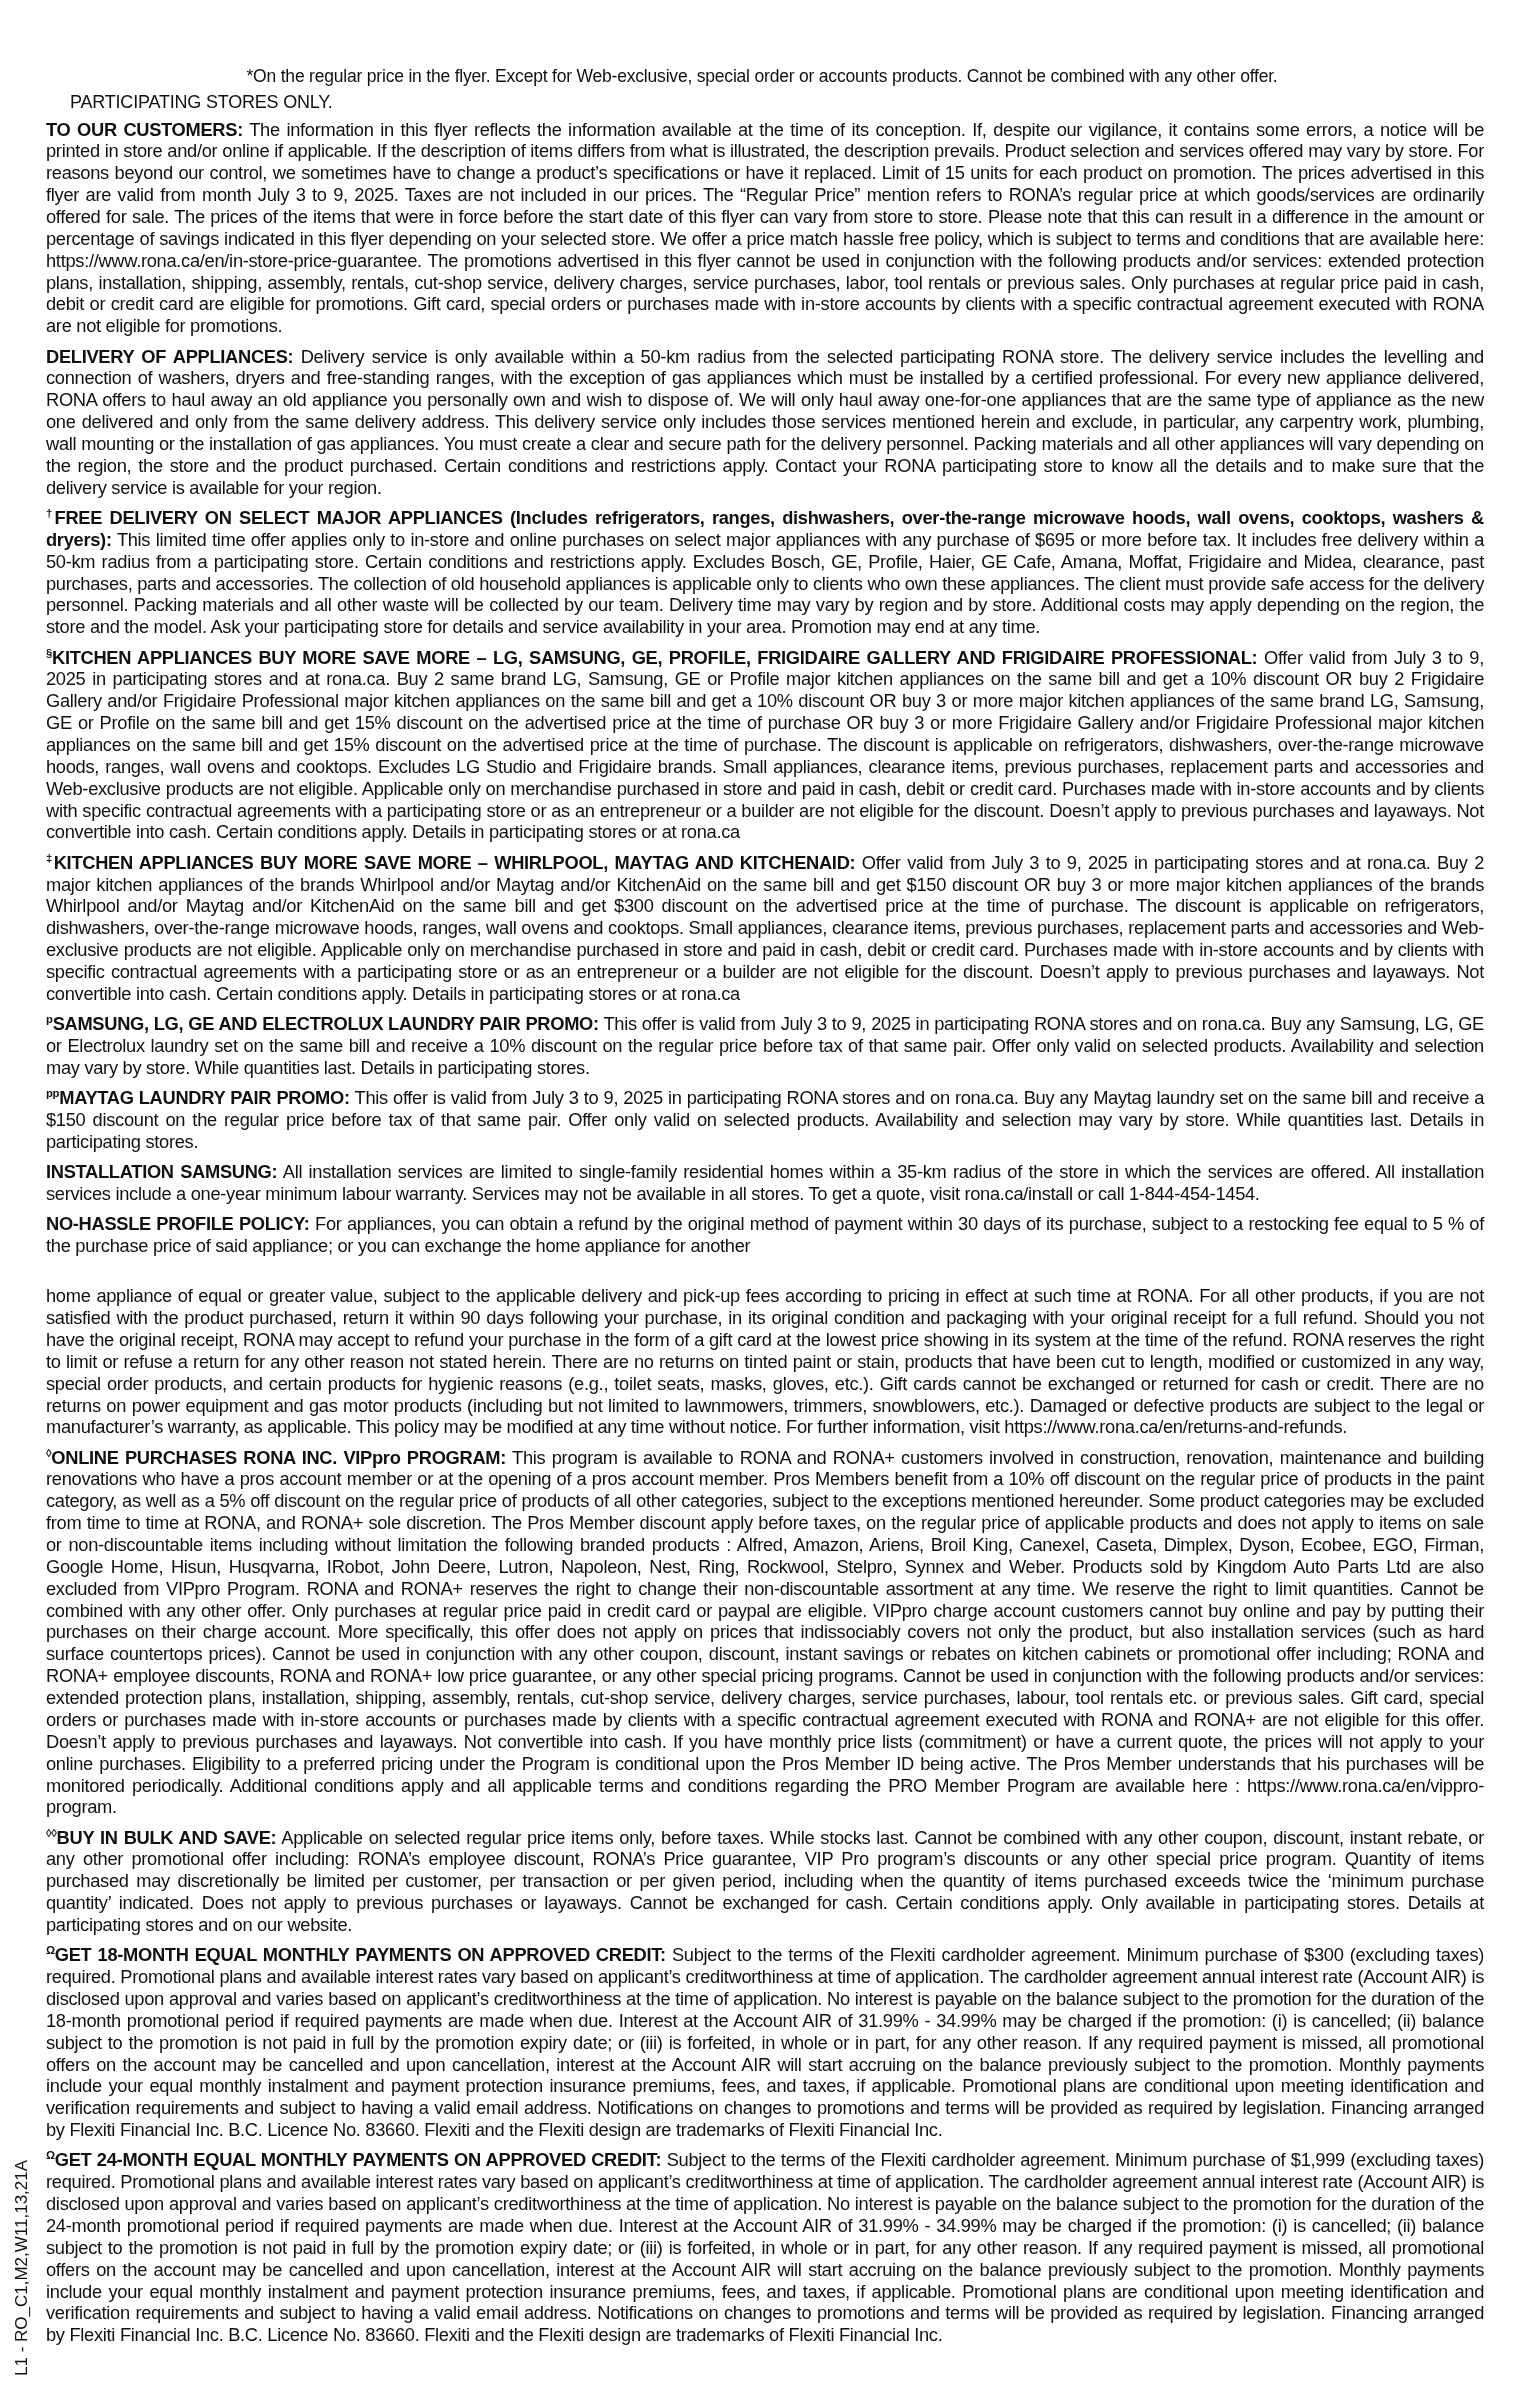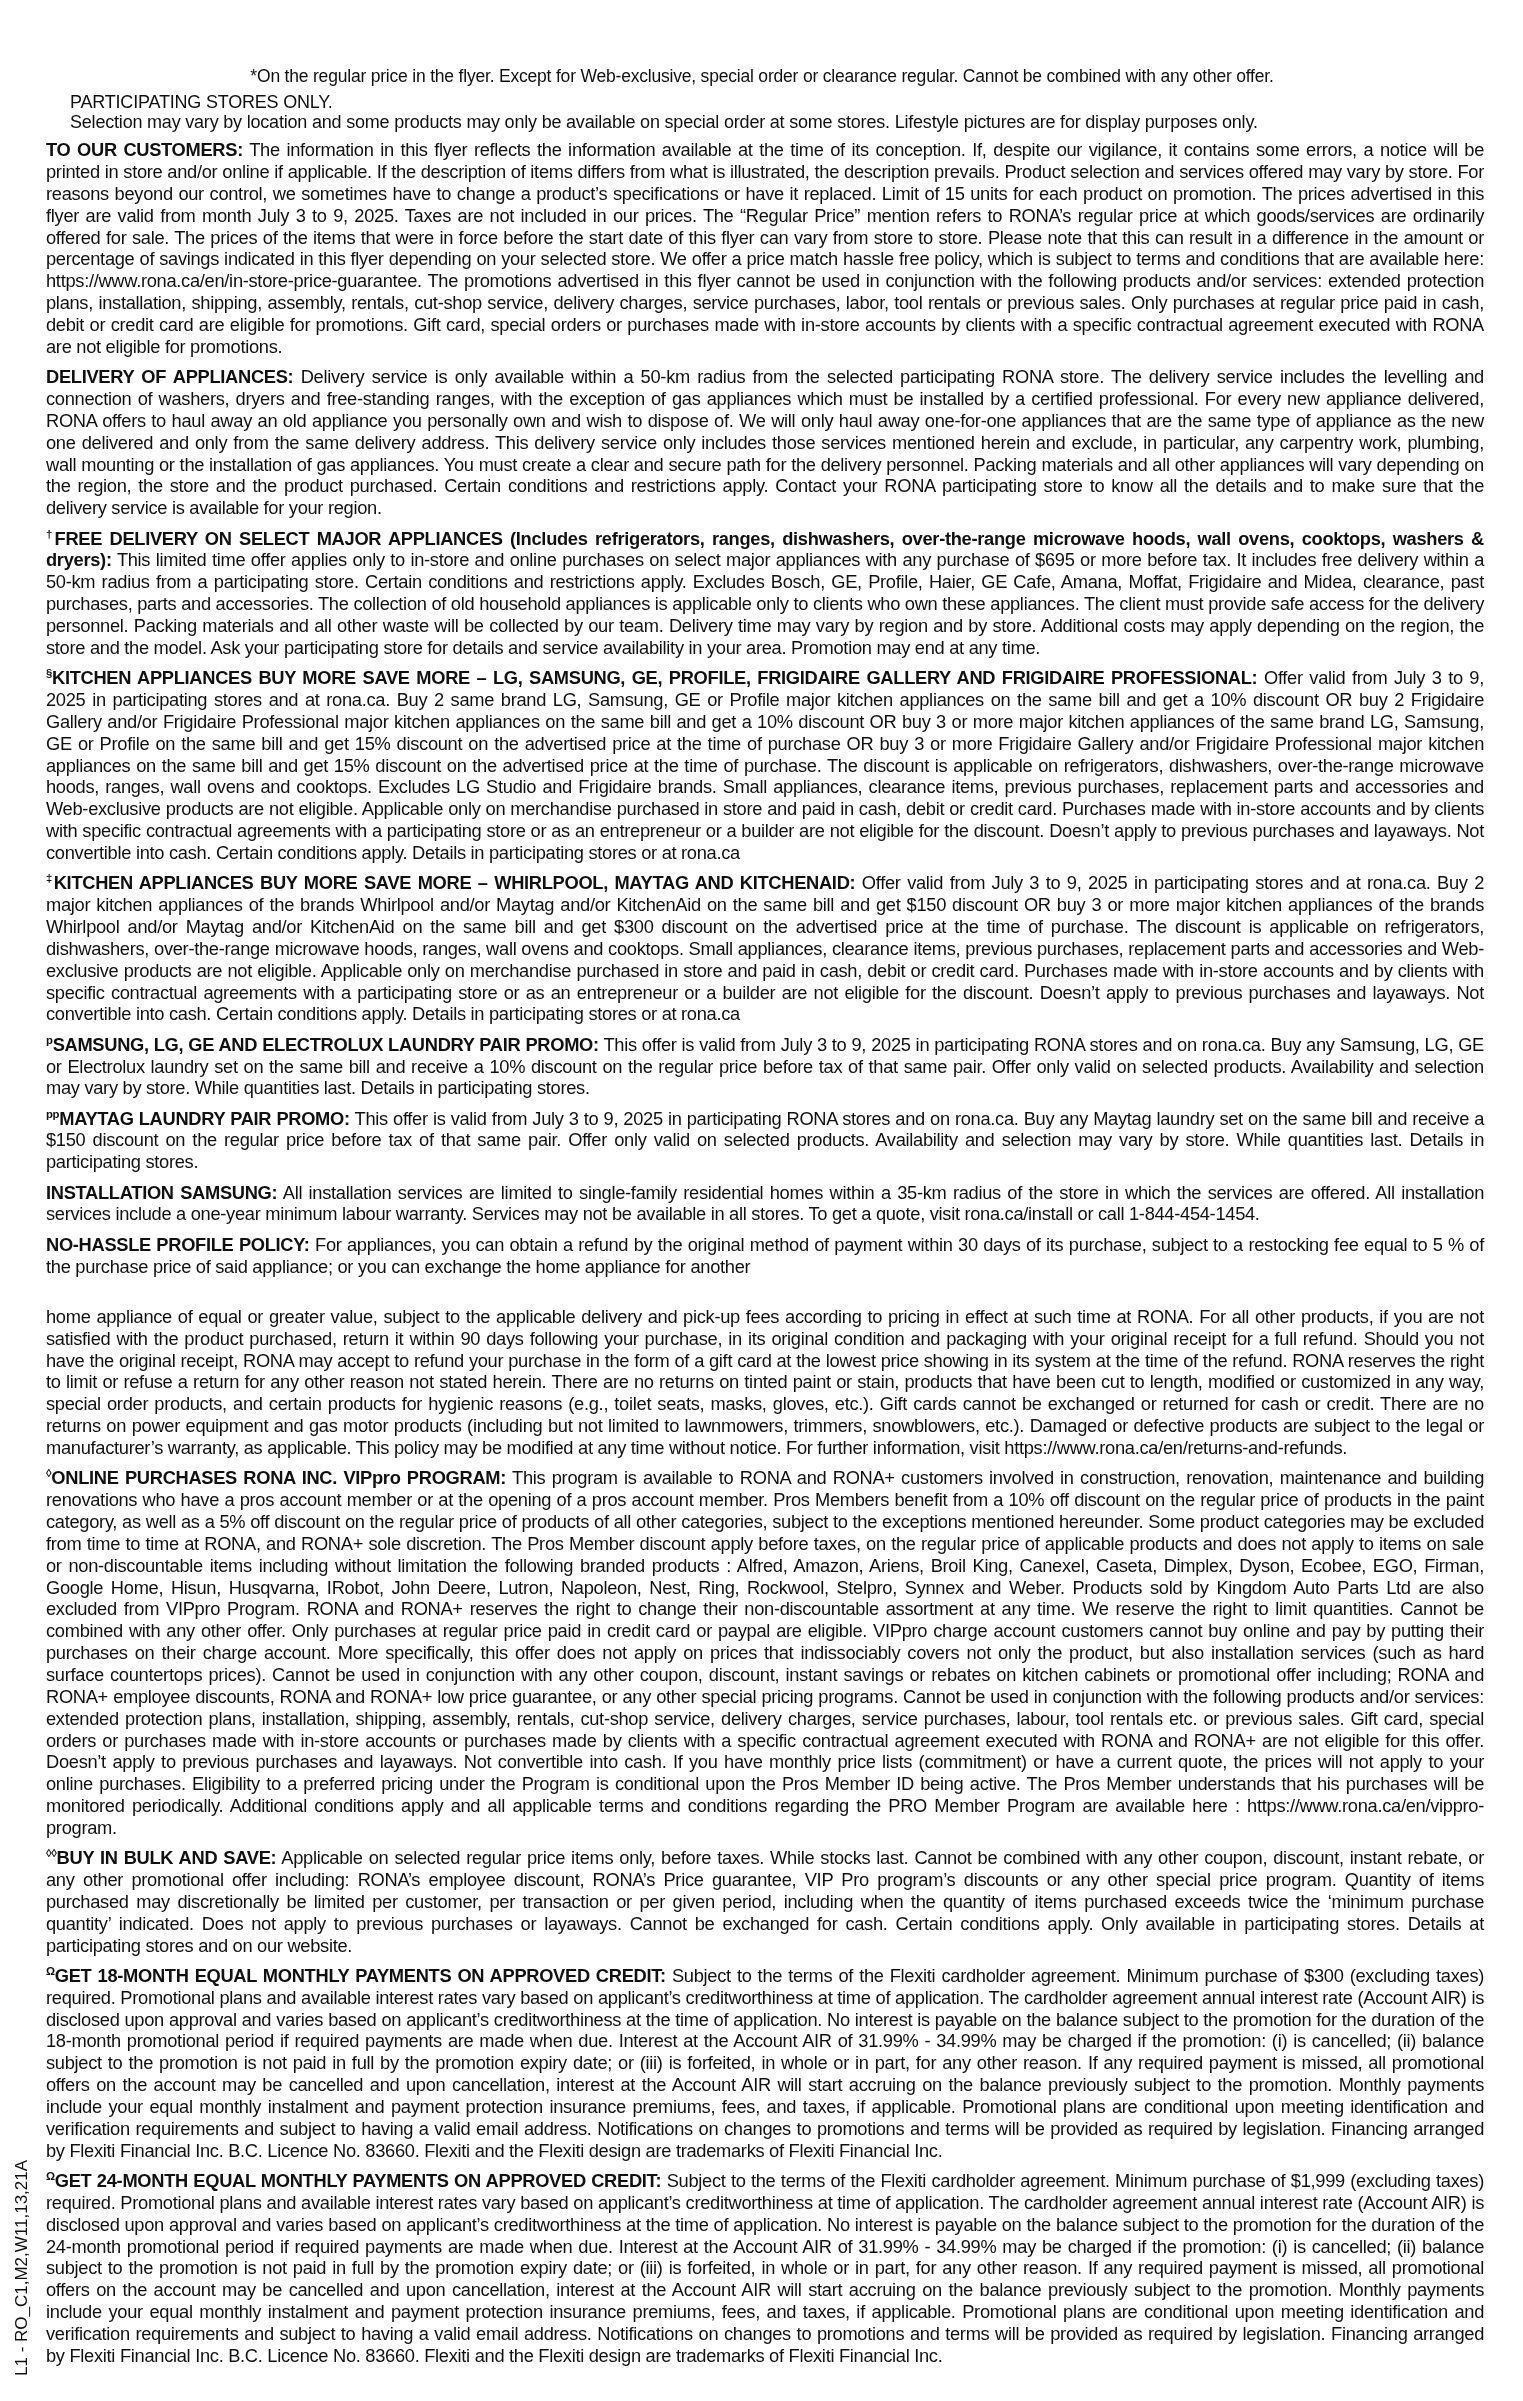--- a/index.html
+++ b/index.html
@@ -66,24 +66,23 @@
     transform-origin: 0 0;
     font-size: 17px;
     letter-spacing: 0px;
     white-space: nowrap;
   }
 </style>
 </head>
 <body>
 
 <div class="page-header">
-  <div class="disclaimer-line">*On the regular price in the flyer. Except for Web-exclusive, special order or clearance regular. Cannot be combined with any other offer.</div>
+  <div class="disclaimer-line">*On the regular price in the flyer. Except for Web-exclusive, special order or accounts products. Cannot be combined with any other offer.</div>
   <div class="store-lines">
     <div>PARTICIPATING STORES ONLY.</div>
-    <div>Selection may vary by location and some products may only be available on special order at some stores. Lifestyle pictures are for display purposes only.</div>
   </div>
 </div>
 
 <div class="columns">
   <div class="col">
     <p class="para"><b>TO OUR CUSTOMERS:</b> <span>The information in this flyer reflects the information available at the time of its conception. If, despite our vigilance, it contains some errors, a notice will be printed in store and/or online if applicable. If the description of items differs from what is illustrated, the description prevails. Product selection and services offered may vary by store. For reasons beyond our control, we sometimes have to change a product’s specifications or have it replaced. Limit of 15 units for each product on promotion. The prices advertised in this flyer are valid from month July 3 to 9, 2025. Taxes are not included in our prices. The “Regular Price” mention refers to RONA’s regular price at which goods/services are ordinarily offered for sale. The prices of the items that were in force before the start date of this flyer can vary from store to store. Please note that this can result in a difference in the amount or percentage of savings indicated in this flyer depending on your selected store. We offer a price match hassle free policy, which is subject to terms and conditions that are available here: https://www.rona.ca/en/in-store-price-guarantee. The promotions advertised in this flyer cannot be used in conjunction with the following products and/or services: extended protection plans, installation, shipping, assembly, rentals, cut-shop service, delivery charges, service purchases, labor, tool rentals or previous sales. Only purchases at regular price paid in cash, debit or credit card are eligible for promotions. Gift card, special orders or purchases made with in-store accounts by clients with a specific contractual agreement executed with RONA are not eligible for promotions.</span></p>
     <p class="para"><b>DELIVERY OF APPLIANCES:</b> <span>Delivery service is only available within a 50-km radius from the selected participating RONA store. The delivery service includes the levelling and connection of washers, dryers and free-standing ranges, with the exception of gas appliances which must be installed by a certified professional. For every new appliance delivered, RONA offers to haul away an old appliance you personally own and wish to dispose of. We will only haul away one-for-one appliances that are the same type of appliance as the new one delivered and only from the same delivery address. This delivery service only includes those services mentioned herein and exclude, in particular, any carpentry work, plumbing, wall mounting or the installation of gas appliances. You must create a clear and secure path for the delivery personnel. Packing materials and all other appliances will vary depending on the region, the store and the product purchased. Certain conditions and restrictions apply. Contact your RONA participating store to know all the details and to make sure that the delivery service is available for your region.</span></p>
     <p class="para"><sup>†</sup><b>FREE DELIVERY ON SELECT MAJOR APPLIANCES (Includes refrigerators, ranges, dishwashers, over-the-range microwave hoods, wall ovens, cooktops, washers &amp; dryers):</b> <span>This limited time offer applies only to in-store and online purchases on select major appliances with any purchase of $695 or more before tax. It includes free delivery within a 50-km radius from a participating store. Certain conditions and restrictions apply. Excludes Bosch, GE, Profile, Haier, GE Cafe, Amana, Moffat, Frigidaire and Midea, clearance, past purchases, parts and accessories. The collection of old household appliances is applicable only to clients who own these appliances. The client must provide safe access for the delivery personnel. Packing materials and all other waste will be collected by our team. Delivery time may vary by region and by store. Additional costs may apply depending on the region, the store and the model. Ask your participating store for details and service availability in your area. Promotion may end at any time.</span></p>
     <p class="para"><sup>§</sup><b>KITCHEN APPLIANCES BUY MORE SAVE MORE – LG, SAMSUNG, GE, PROFILE, FRIGIDAIRE GALLERY AND FRIGIDAIRE PROFESSIONAL:</b> <span>Offer valid from July 3 to 9, 2025 in participating stores and at rona.ca. Buy 2 same brand LG, Samsung, GE or Profile major kitchen appliances on the same bill and get a 10% discount OR buy 2 Frigidaire Gallery and/or Frigidaire Professional major kitchen appliances on the same bill and get a 10% discount OR buy 3 or more major kitchen appliances of the same brand LG, Samsung, GE or Profile on the same bill and get 15% discount on the advertised price at the time of purchase OR buy 3 or more Frigidaire Gallery and/or Frigidaire Professional major kitchen appliances on the same bill and get 15% discount on the advertised price at the time of purchase. The discount is applicable on refrigerators, dishwashers, over-the-range microwave hoods, ranges, wall ovens and cooktops. Excludes LG Studio and Frigidaire brands. Small appliances, clearance items, previous purchases, replacement parts and accessories and Web-exclusive products are not eligible. Applicable only on merchandise purchased in store and paid in cash, debit or credit card. Purchases made with in-store accounts and by clients with specific contractual agreements with a participating store or as an entrepreneur or a builder are not eligible for the discount. Doesn’t apply to previous purchases and layaways. Not convertible into cash. Certain conditions apply. Details in participating stores or at rona.ca</span></p>
     <p class="para"><sup>‡</sup><b>KITCHEN APPLIANCES BUY MORE SAVE MORE – WHIRLPOOL, MAYTAG AND KITCHENAID:</b> <span>Offer valid from July 3 to 9, 2025 in participating stores and at rona.ca. Buy 2 major kitchen appliances of the brands Whirlpool and/or Maytag and/or KitchenAid on the same bill and get $150 discount OR buy 3 or more major kitchen appliances of the brands Whirlpool and/or Maytag and/or KitchenAid on the same bill and get $300 discount on the advertised price at the time of purchase. The discount is applicable on refrigerators, dishwashers, over-the-range microwave hoods, ranges, wall ovens and cooktops. Small appliances, clearance items, previous purchases, replacement parts and accessories and Web-exclusive products are not eligible. Applicable only on merchandise purchased in store and paid in cash, debit or credit card. Purchases made with in-store accounts and by clients with specific contractual agreements with a participating store or as an entrepreneur or a builder are not eligible for the discount. Doesn’t apply to previous purchases and layaways. Not convertible into cash. Certain conditions apply. Details in participating stores or at rona.ca</span></p>

